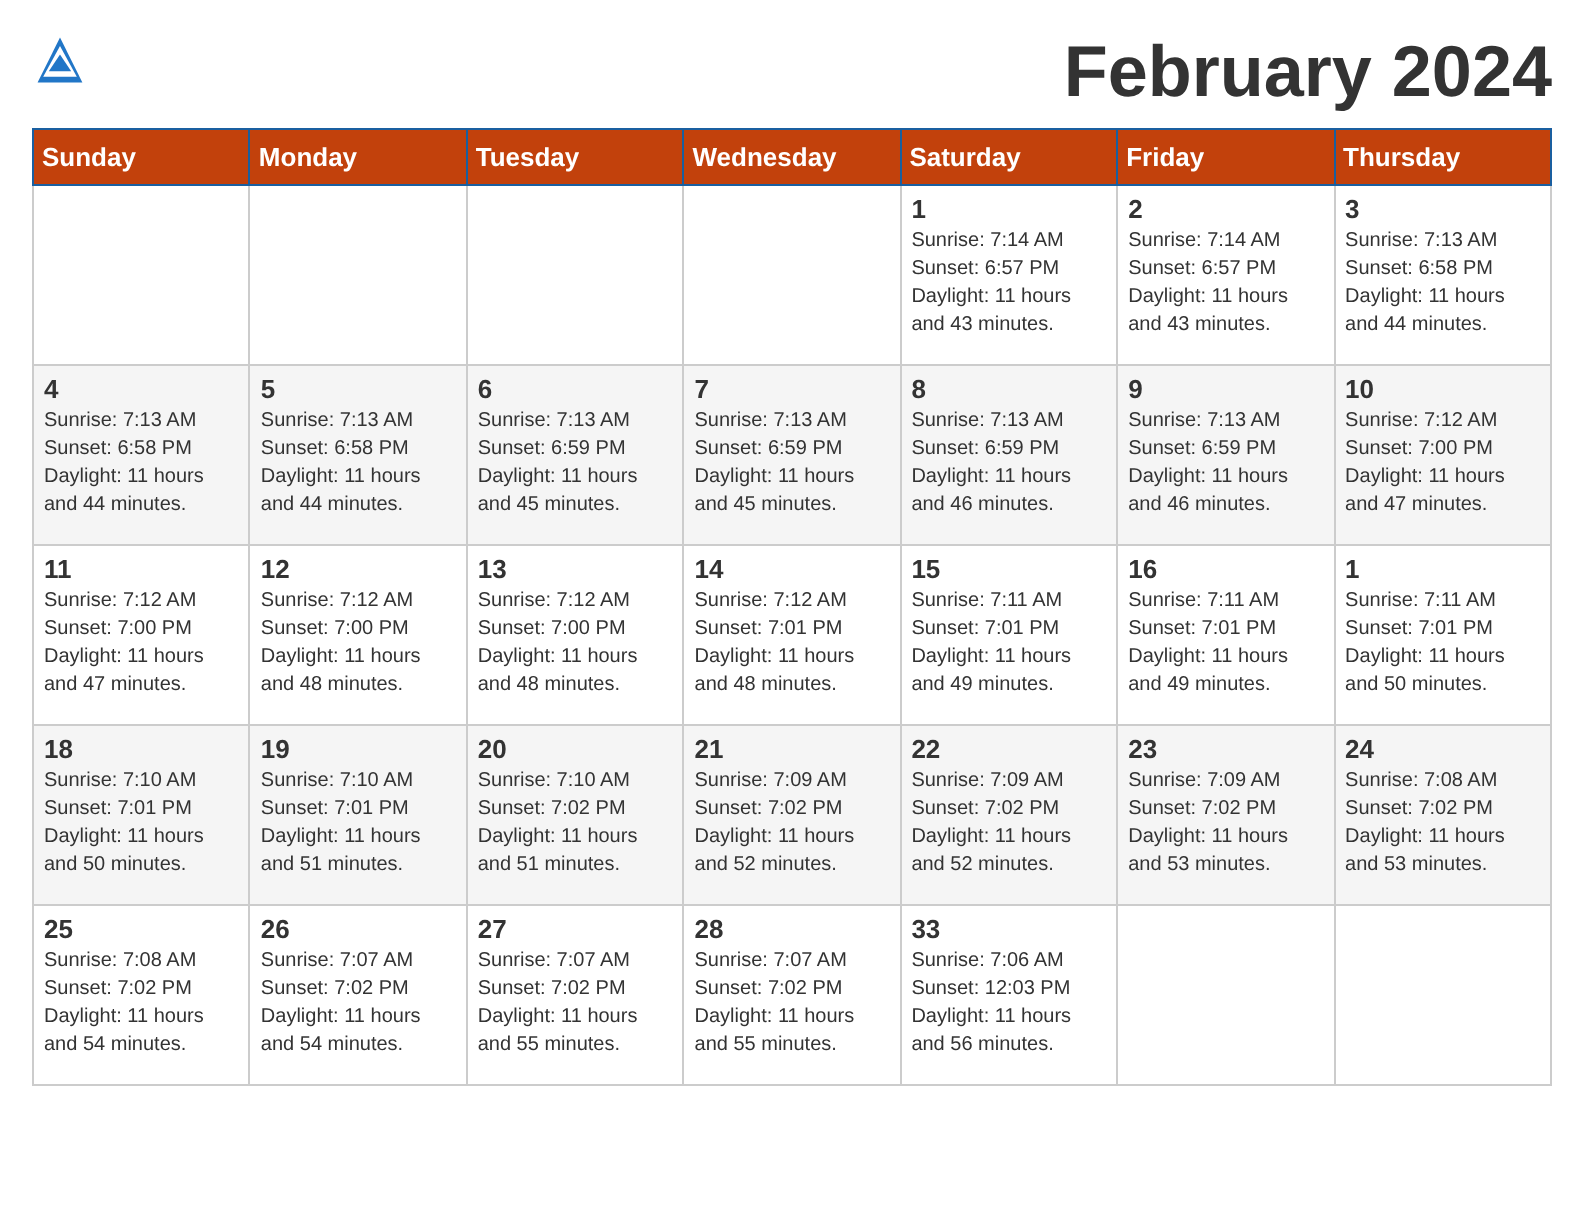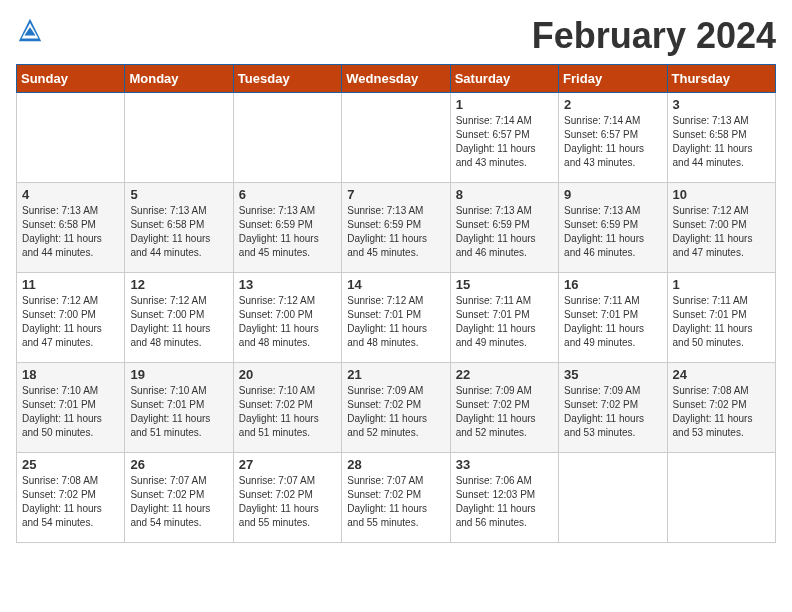--- a/index.html
+++ b/index.html
@@ -281,21 +281,21 @@
 and 52 minutes.</div>
         </td>
         <td>
           <span class="day-num">22</span>
           <div class="day-info" style="white-space: pre-line;">Sunrise: 7:09 AM
 Sunset: 7:02 PM
 Daylight: 11 hours
 and 52 minutes.</div>
         </td>
         <td>
-          <span class="day-num">35</span>
+          <span class="day-num">23</span>
           <div class="day-info" style="white-space: pre-line;">Sunrise: 7:09 AM
 Sunset: 7:02 PM
 Daylight: 11 hours
 and 53 minutes.</div>
         </td>
         <td>
           <span class="day-num">24</span>
           <div class="day-info" style="white-space: pre-line;">Sunrise: 7:08 AM
 Sunset: 7:02 PM
 Daylight: 11 hours

